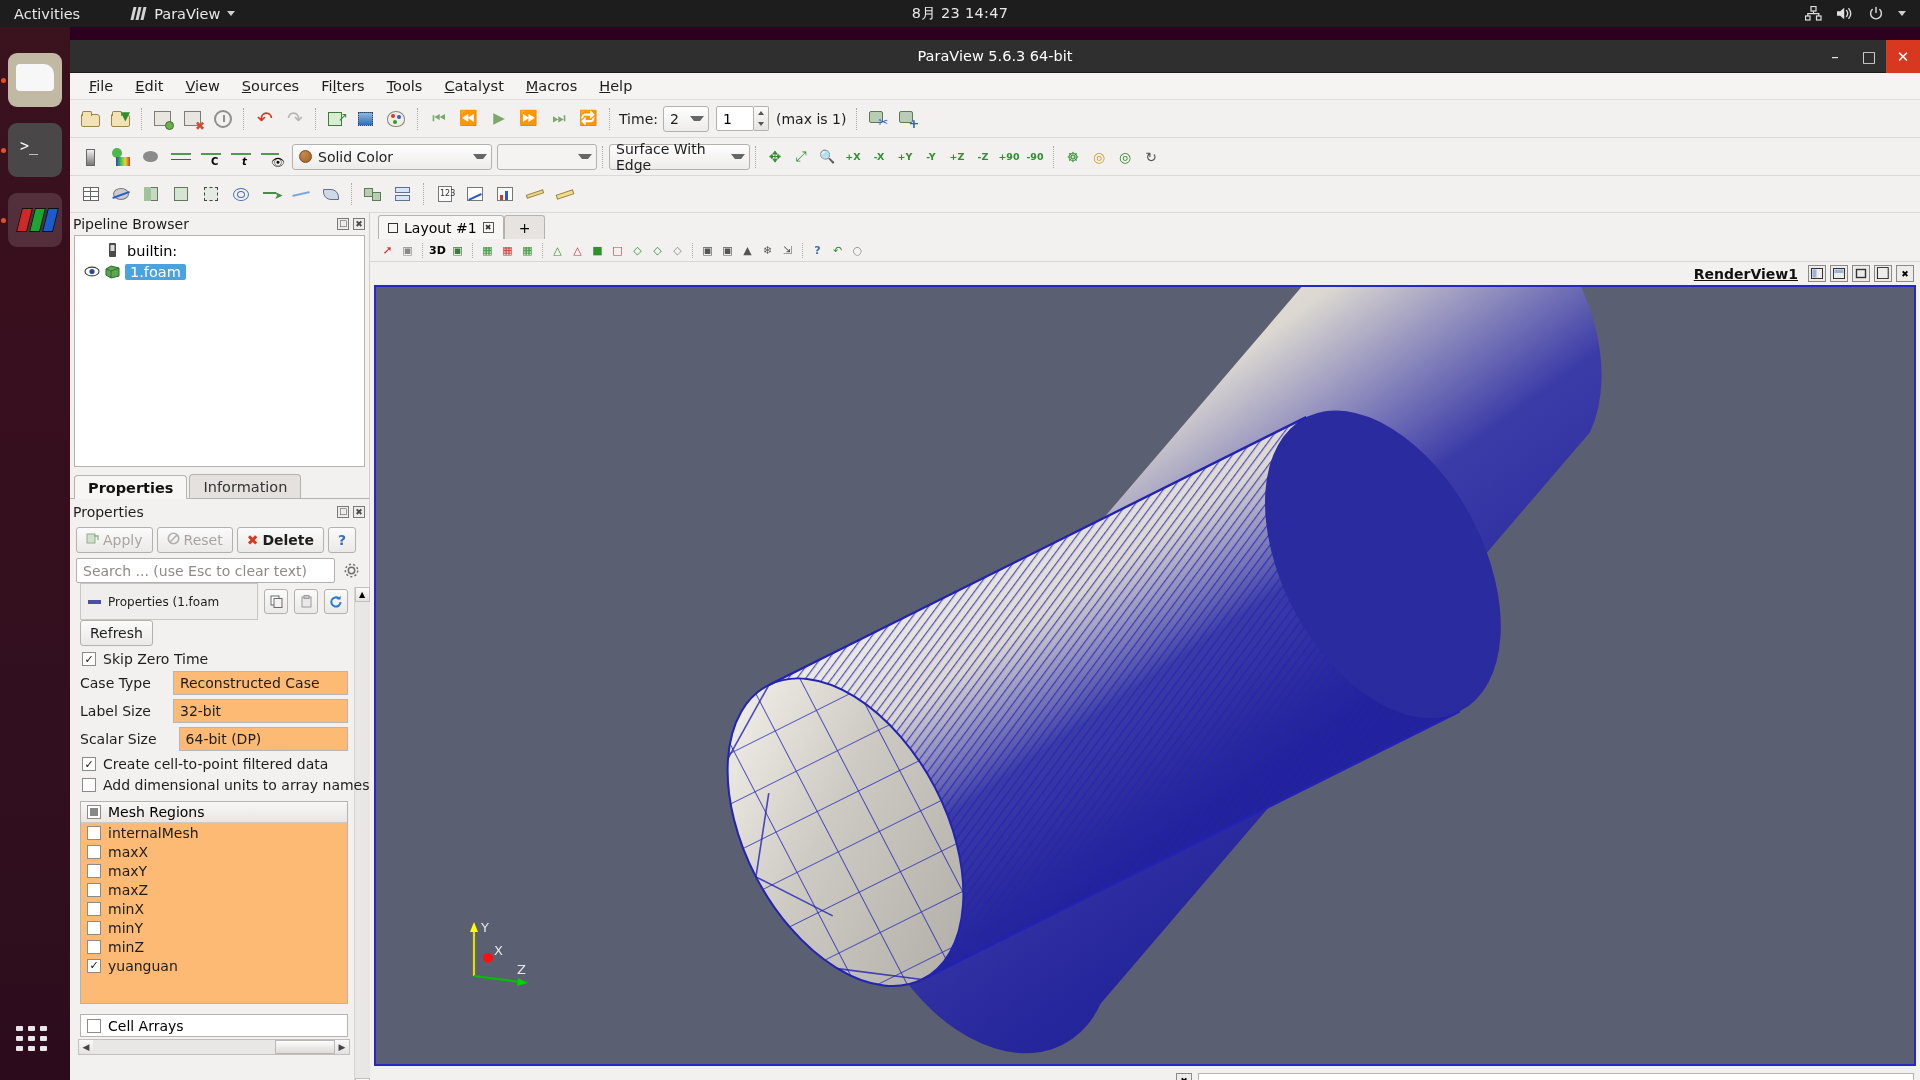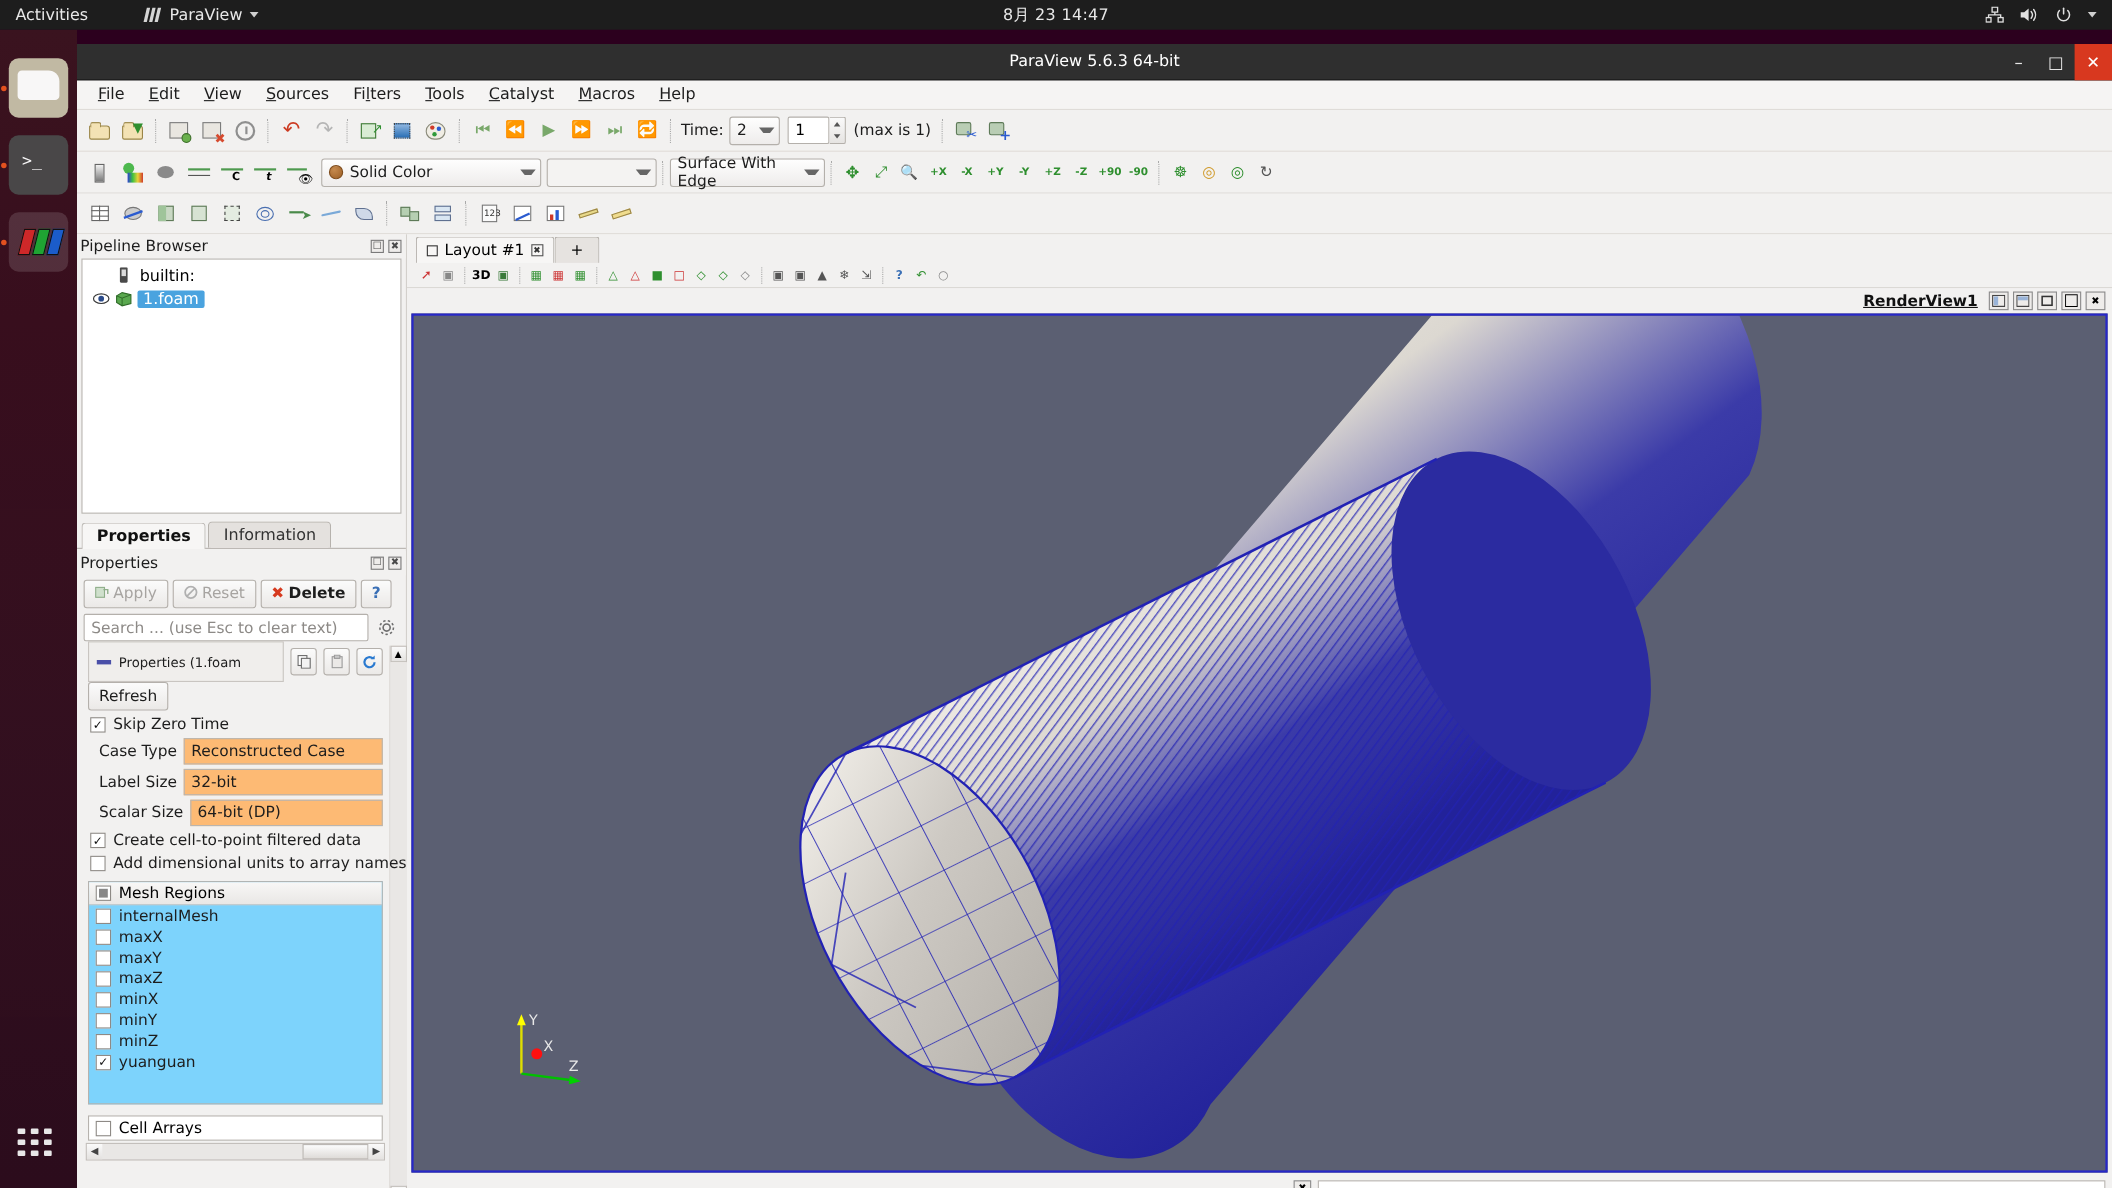--- a/index.html
+++ b/index.html
@@ -272,38 +272,38 @@
     font-size:12px; font-weight:normal; color:#1d1d1d; overflow:hidden;
     white-space:nowrap;
   }
   .minus-box { width:13px;height:4px;background:#4a4fa8;}
   .sqbtn {
     width:24px;height:25px;border:1px solid #b4b0ab;border-radius:3px;
     background:linear-gradient(180deg,#fbfbfb,#ebe9e7);
     display:flex;align-items:center;justify-content:center;
   }
 
-  .prop-row { display:flex; align-items:center; margin: 4px 6px 0 16px; gap:6px;}
+  .prop-row { display:flex; align-items:center; margin: 4px 6px 0 6px; gap:22px;}
   .prop-label { font-size:14px; color:#1d1d1d; white-space:nowrap; }
   .prop-field {
     flex:1; height:24px; border:1px solid #b9b5b0; background:#fdba74;
     font-size:14px; display:flex; align-items:center; padding-left:6px;
     color:#1d1d1d; min-width:0;
   }
   .chkrow { display:flex; align-items:center; gap:7px; margin: 5px 6px 0 8px; }
   .chk {
     width:14px;height:14px;border:1px solid #8e8a86;background:#fff;
     display:flex;align-items:center;justify-content:center;
     font-size:11px;color:#111; line-height:1; flex:none;
   }
   .chk.partial:after { content:''; width:8px;height:8px;background:#888; }
   .chkrow .lab { font-size:14px; color:#1d1d1d; white-space:nowrap; }
 
   .listbox {
-    margin: 8px 6px 0 6px; border:1px solid #b6b2ad; background:#7dd3fc;
+    margin: 8px 6px 0 6px; border:1px solid #b6b2ad; background:#fdba74;
   }
   .listbox-head {
     height:21px; background:linear-gradient(180deg,#f8f7f6,#e9e7e5);
     border-bottom:1px solid #cdc9c5; display:flex;align-items:center;
     gap:7px; padding-left:6px; font-size:14px;
   }
   .listbox-row {
     height:19px; display:flex; align-items:center; gap:7px; padding-left:6px;
     font-size:14px; color:#1d1d1d;
   }

